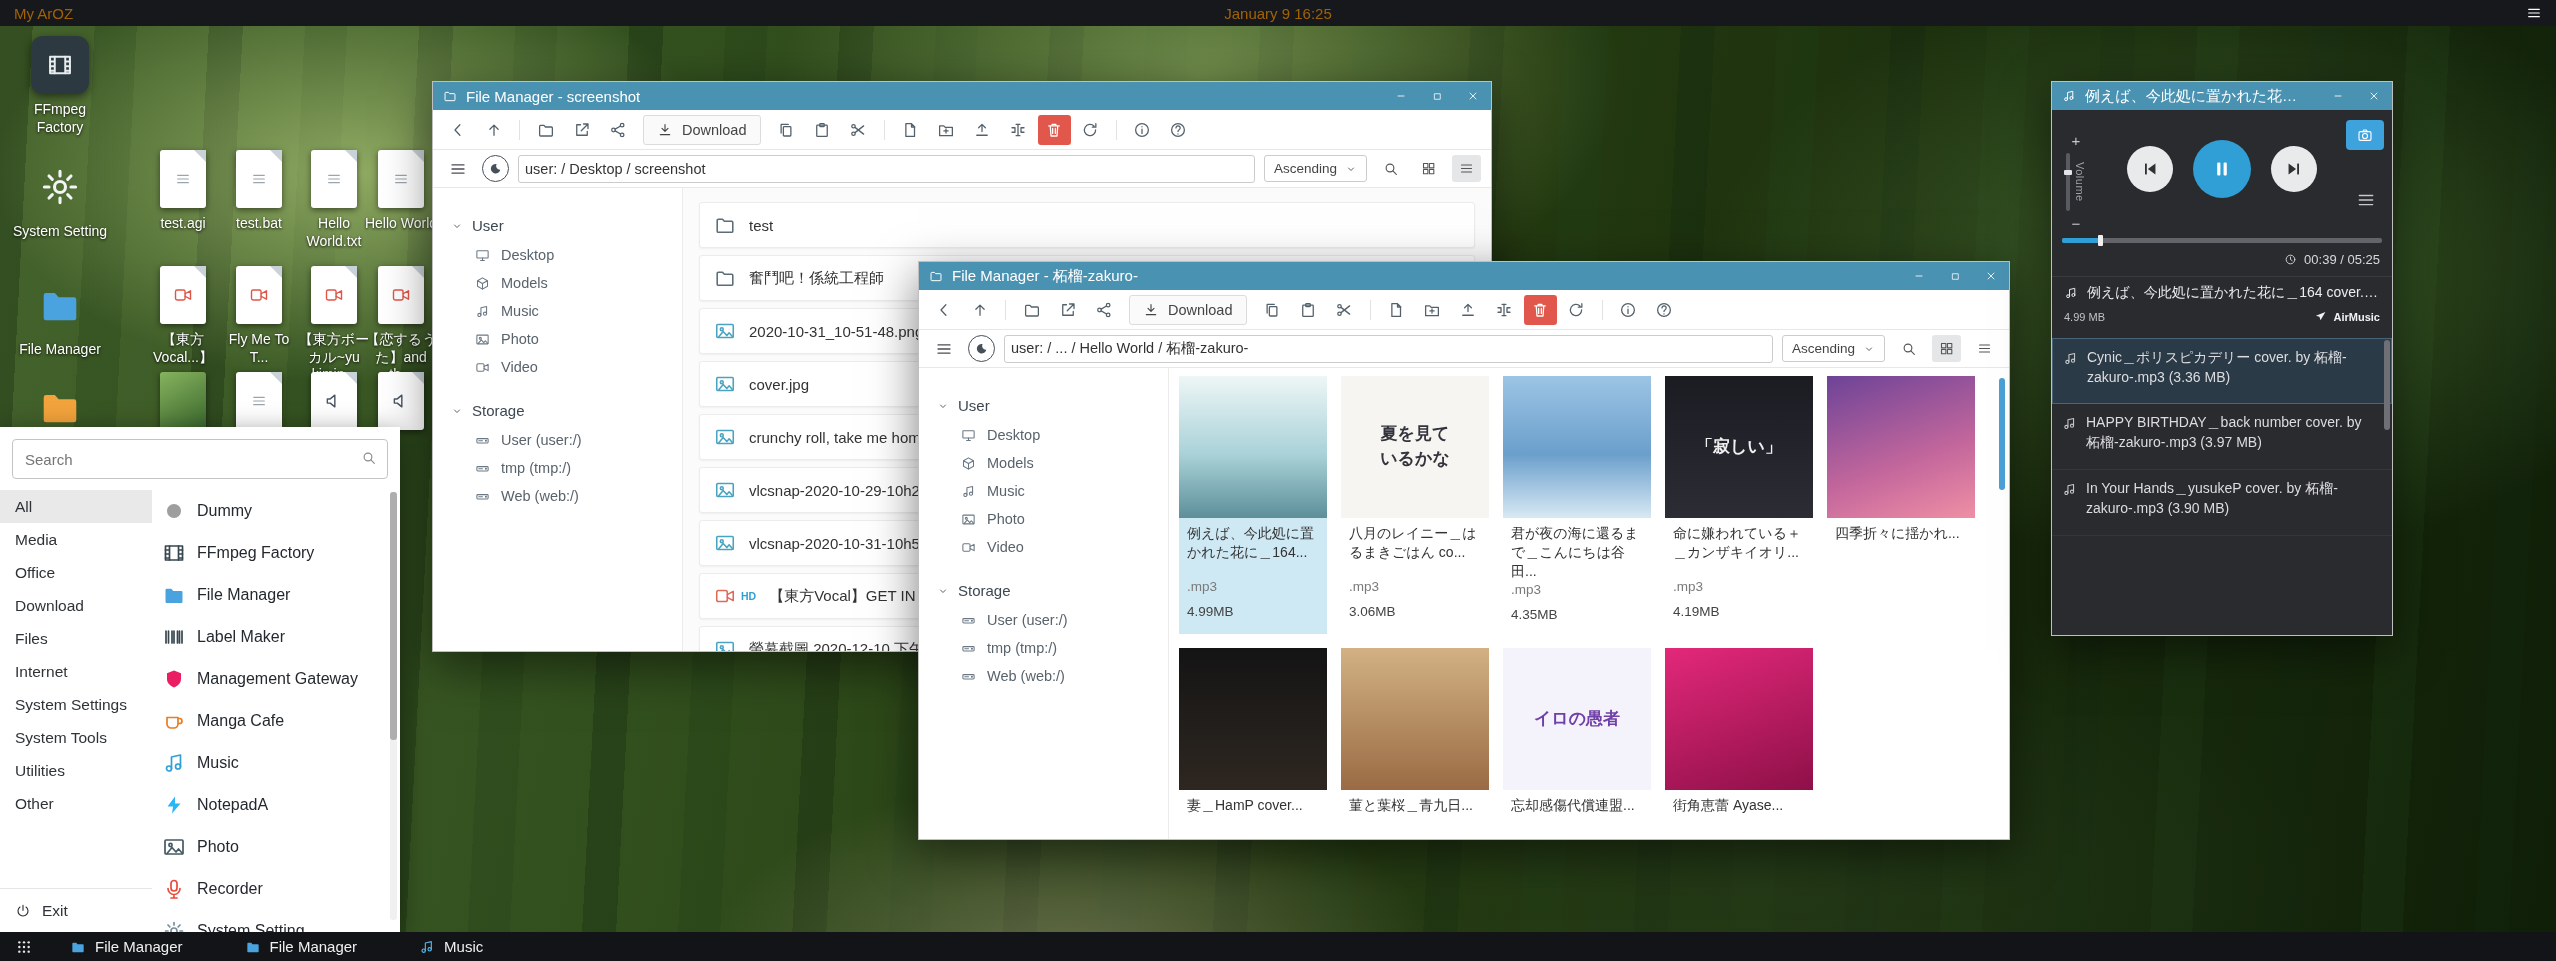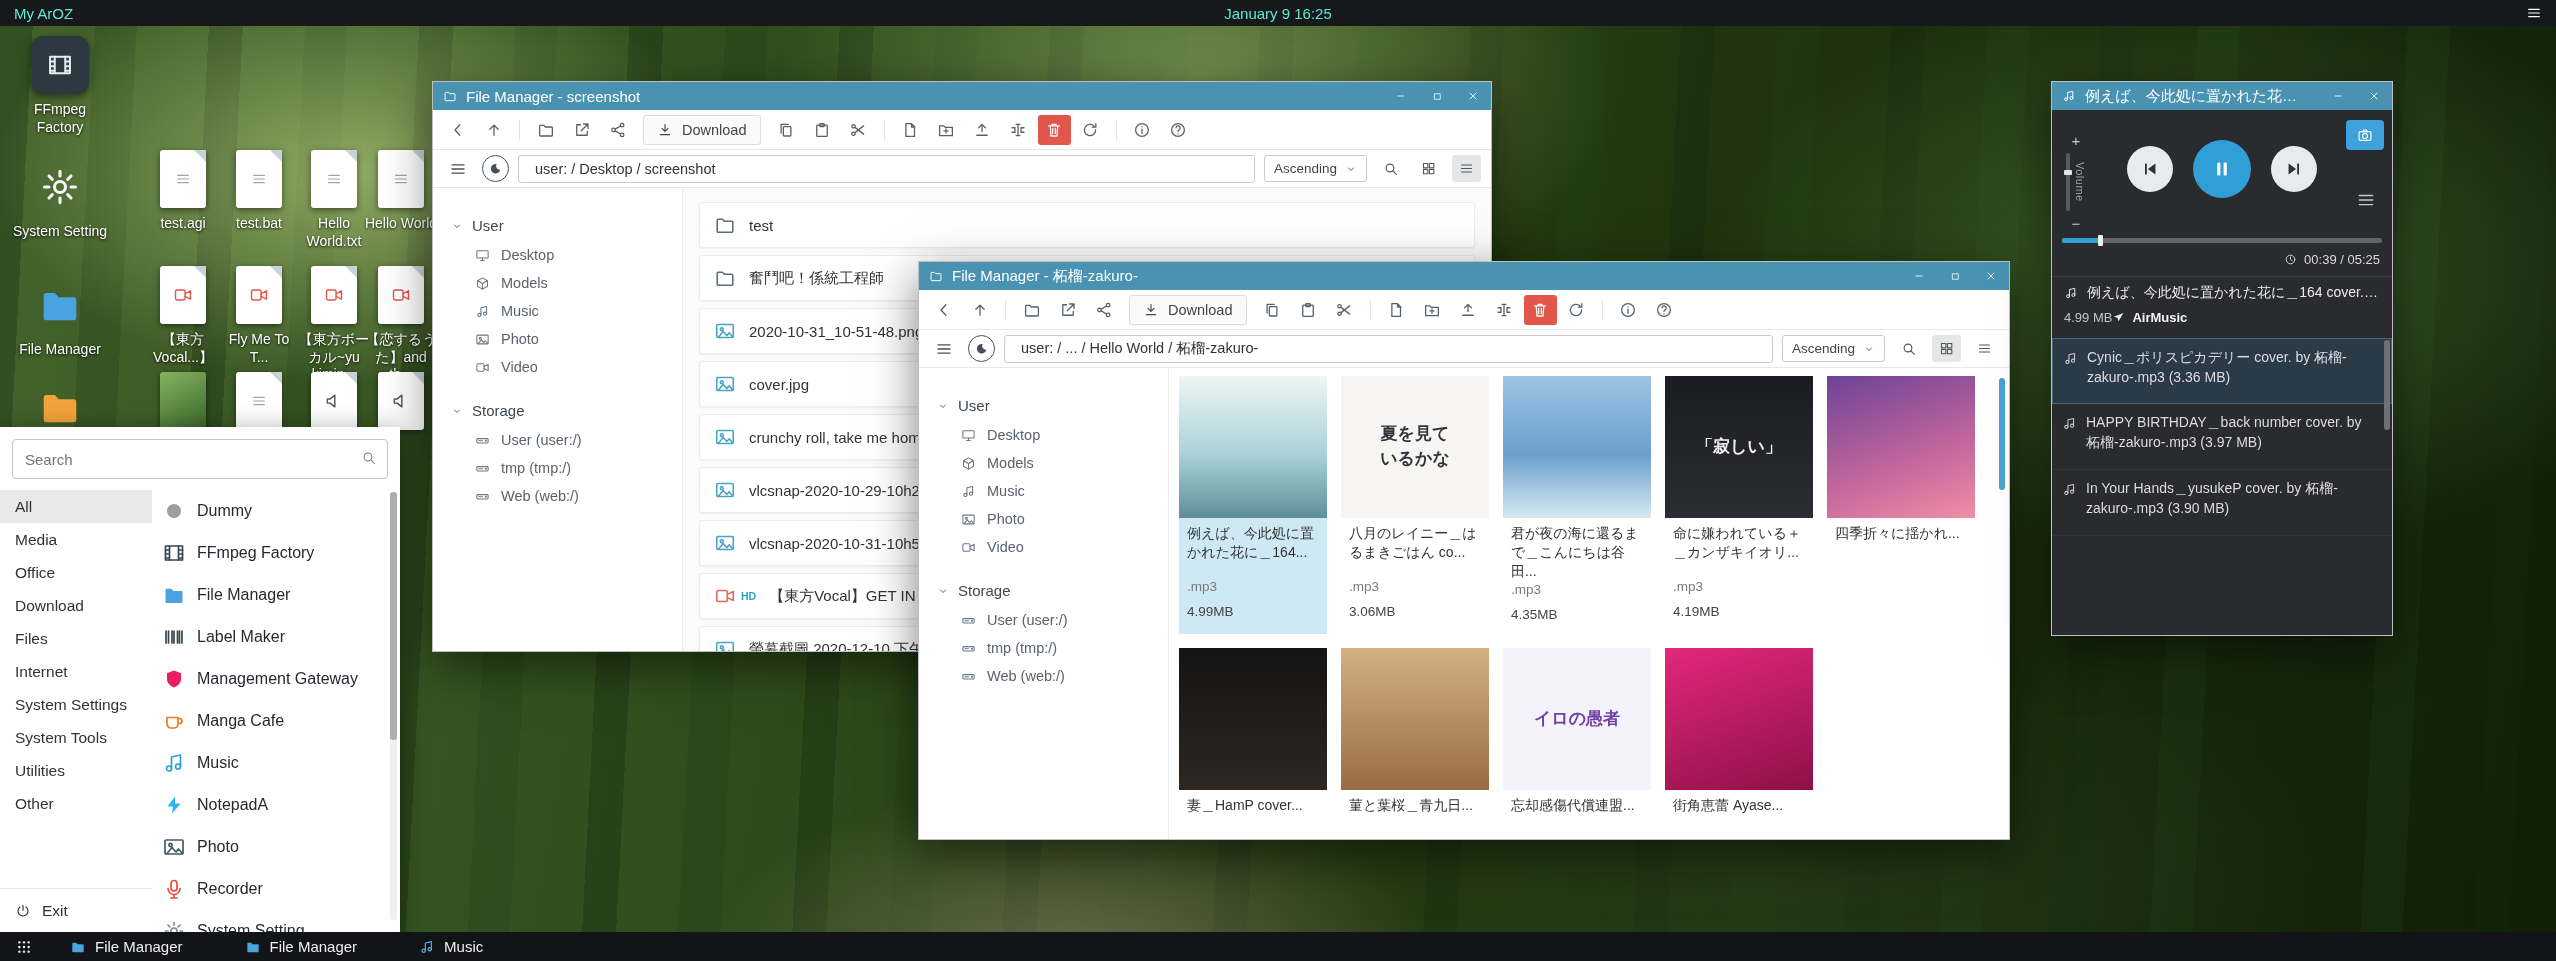--- a/index.html
+++ b/index.html
@@ -15,21 +15,21 @@
   repeating-linear-gradient(93deg, rgba(18,38,14,.32) 0 34px, transparent 34px 96px, rgba(32,62,22,.28) 96px 138px, transparent 138px 210px),
   linear-gradient(100deg,#45632c 0%,#33511f 25%,#263d11 52%,#1a2d0d 76%,#0f1f08 100%);}
 .ic{display:inline-block;flex:none}
 .ic svg{display:block;width:100%;height:100%;fill:none;stroke:currentColor;stroke-width:1.7;stroke-linecap:round;stroke-linejoin:round}
 .ic.f svg{fill:currentColor;stroke:none}
 .i11{width:11px;height:11px}.i12{width:12px;height:12px}.i13{width:13px;height:13px}.i14{width:14px;height:14px}
 .i15{width:15px;height:15px}.i16{width:16px;height:16px}.i18{width:18px;height:18px}.i20{width:20px;height:20px}
 .i22{width:22px;height:22px}.i24{width:24px;height:24px}.i28{width:28px;height:28px}
 .i44{width:44px;height:44px}.i46{width:46px;height:46px}
 
-.topbar{position:absolute;left:0;top:0;width:100%;height:26px;background:#17181b;color:#5eead4;display:flex;align-items:center;z-index:10;font-size:15px}
+.topbar{position:absolute;left:0;top:0;width:100%;height:26px;background:#17181b;color:#a16207;display:flex;align-items:center;z-index:10;font-size:15px}
 .topbar .brand{padding-left:14px}
 .topbar .clock{position:absolute;left:50%;transform:translateX(-50%)}
 .topbar .tmenu{margin-left:auto;margin-right:14px;color:#fff}
 
 .dicon{position:absolute;width:96px;display:flex;flex-direction:column;align-items:center;gap:7px;z-index:1;text-align:center}
 .dicon.small{width:78px}
 .dlabel{font-size:14px;line-height:1.25;color:#fff;text-shadow:0 1px 3px rgba(0,0,0,.95);word-break:break-word;max-width:100%}
 .dart{width:58px;height:58px;display:flex;align-items:center;justify-content:center}
 .dart.dk{background:#2c3940;border-radius:12px;box-shadow:0 3px 8px rgba(0,0,0,.5);color:#e8edf0}
 .page{position:relative;width:46px;height:58px;background:#fff;border-radius:3px;box-shadow:0 2px 6px rgba(0,0,0,.5);display:flex;align-items:center;justify-content:center}
@@ -43,21 +43,21 @@
 .wctl{margin-left:auto;display:flex;height:100%}
 .wbtn{width:36px;height:100%;display:flex;align-items:center;justify-content:center;color:#fff}
 .fmtool{height:40px;background:#fff;border-bottom:1px solid #e7e7e7;display:flex;align-items:center;padding:0 8px;gap:3px;flex:none}
 .tb{width:33px;height:30px;border-radius:3px;display:flex;align-items:center;justify-content:center;color:#54606a}
 .tb.red{background:#e2574c;color:#fff}
 .tb-dl{display:flex;align-items:center;gap:9px;height:30px;padding:0 13px;margin:0 6px;border:1px solid #dcdcdc;background:#fafafa;border-radius:3px;font-size:14.5px;color:#444}
 .vsep{width:1px;height:20px;background:#e2e2e2;margin:0 6px}
 .fmaddr{height:38px;background:#fff;border-bottom:1px solid #e7e7e7;display:flex;align-items:center;gap:9px;padding:0 10px;flex:none}
 .abtn{width:30px;height:28px;display:flex;align-items:center;justify-content:center;color:#4a4f55}
 .moonbtn{width:27px;height:27px;border:1.5px solid #45505a;border-radius:50%;display:flex;align-items:center;justify-content:center;color:#45505a}
-.crumb{flex:1;height:28px;border:1px solid #ccc;border-radius:3px;padding:0 16px;font-size:14.5px;color:#333;background:#fff;font-family:inherit}
+.crumb{flex:1;height:28px;border:1px solid #ccc;border-radius:3px;padding:0 6px;font-size:14.5px;color:#333;background:#fff;font-family:inherit}
 .sort{display:flex;align-items:center;gap:8px;height:27px;padding:0 9px;border:1px solid #ccc;border-radius:3px;font-size:13.5px;color:#444}
 .vbtn{width:29px;height:27px;border-radius:3px;display:flex;align-items:center;justify-content:center;color:#555}
 .vbtn.active{background:#e4e6e8}
 .fmbody{flex:1;display:flex;overflow:hidden}
 .fmside{width:250px;background:#fff;border-right:1px solid #ececec;padding-top:22px;flex:none}
 .side-h{display:flex;align-items:center;gap:9px;padding:7px 0 7px 18px;font-size:15px;color:#3d4852}
 .side-i{display:flex;align-items:center;gap:11px;padding:6px 0 6px 42px;font-size:14.5px;color:#59636c}
 .side-i .ic{color:#6b7884}
 .sgap{height:14px}
 
@@ -89,21 +89,21 @@
 .cbtn.s{width:46px;height:46px;background:#e8eaec;color:#2f3033}
 .cbtn.p{width:58px;height:58px;background:#2f9fd6;color:#fff}
 .mmenu{position:absolute;right:16px;top:80px;color:#c8c8cc}
 .progress{position:absolute;left:10px;right:10px;top:128px;height:5px;background:#63646a;border-radius:2px}
 .pfill{height:100%;background:#2f9fd6;border-radius:2px}
 .pknob{position:absolute;top:-3px;width:5px;height:11px;background:#f0f0f0;border-radius:1px;margin-left:-2px}
 .ptime{position:absolute;right:12px;top:142px;display:flex;align-items:center;gap:7px;color:#d8d8dc;font-size:13px}
 .mdiv{position:absolute;left:0;right:0;top:166px;border-top:1px solid #3b3c42}
 .nowplaying{position:absolute;left:12px;right:12px;top:174px;display:flex;align-items:center;gap:9px;color:#ececf0;font-size:14px}
 .nowplaying span{white-space:nowrap;overflow:hidden;text-overflow:ellipsis}
-.nprow{position:absolute;left:12px;right:12px;top:200px;display:flex;justify-content:flex-start;align-items:center;color:#c2c3c8;font-size:13px}
+.nprow{position:absolute;left:12px;right:12px;top:200px;display:flex;justify-content:space-between;align-items:center;color:#c2c3c8;font-size:11px}
 .airmusic{display:flex;align-items:center;gap:7px;color:#f2f2f6;font-weight:bold}
 .plist{position:absolute;left:0;right:0;top:228px;bottom:0;overflow:hidden}
 .pitem{display:flex;align-items:flex-start;gap:9px;padding:9px 18px 9px 10px;min-height:66px;border-bottom:1px solid #35363c;color:#dcdce0;font-size:14px;line-height:1.4}
 .pitem .ic{margin-top:3px;color:#c8c8cc}
 .pitem.sel{background:#2b3a47;border:1px solid #4a657a}
 .psb{position:absolute;right:2px;top:230px;width:6px;height:90px;background:#6f7075;border-radius:3px}
 
 .startmenu{position:absolute;left:0;top:427px;width:400px;height:505px;background:#fff;box-shadow:0 6px 26px rgba(0,0,0,.45);display:flex;flex-direction:column;z-index:7}
 .sm-search{margin:12px 12px 7px;position:relative}
 .sm-search input{width:100%;height:40px;border:1px solid #c4c4c4;border-radius:4px;padding:0 38px 0 12px;font-size:15px;color:#333;font-family:inherit}

